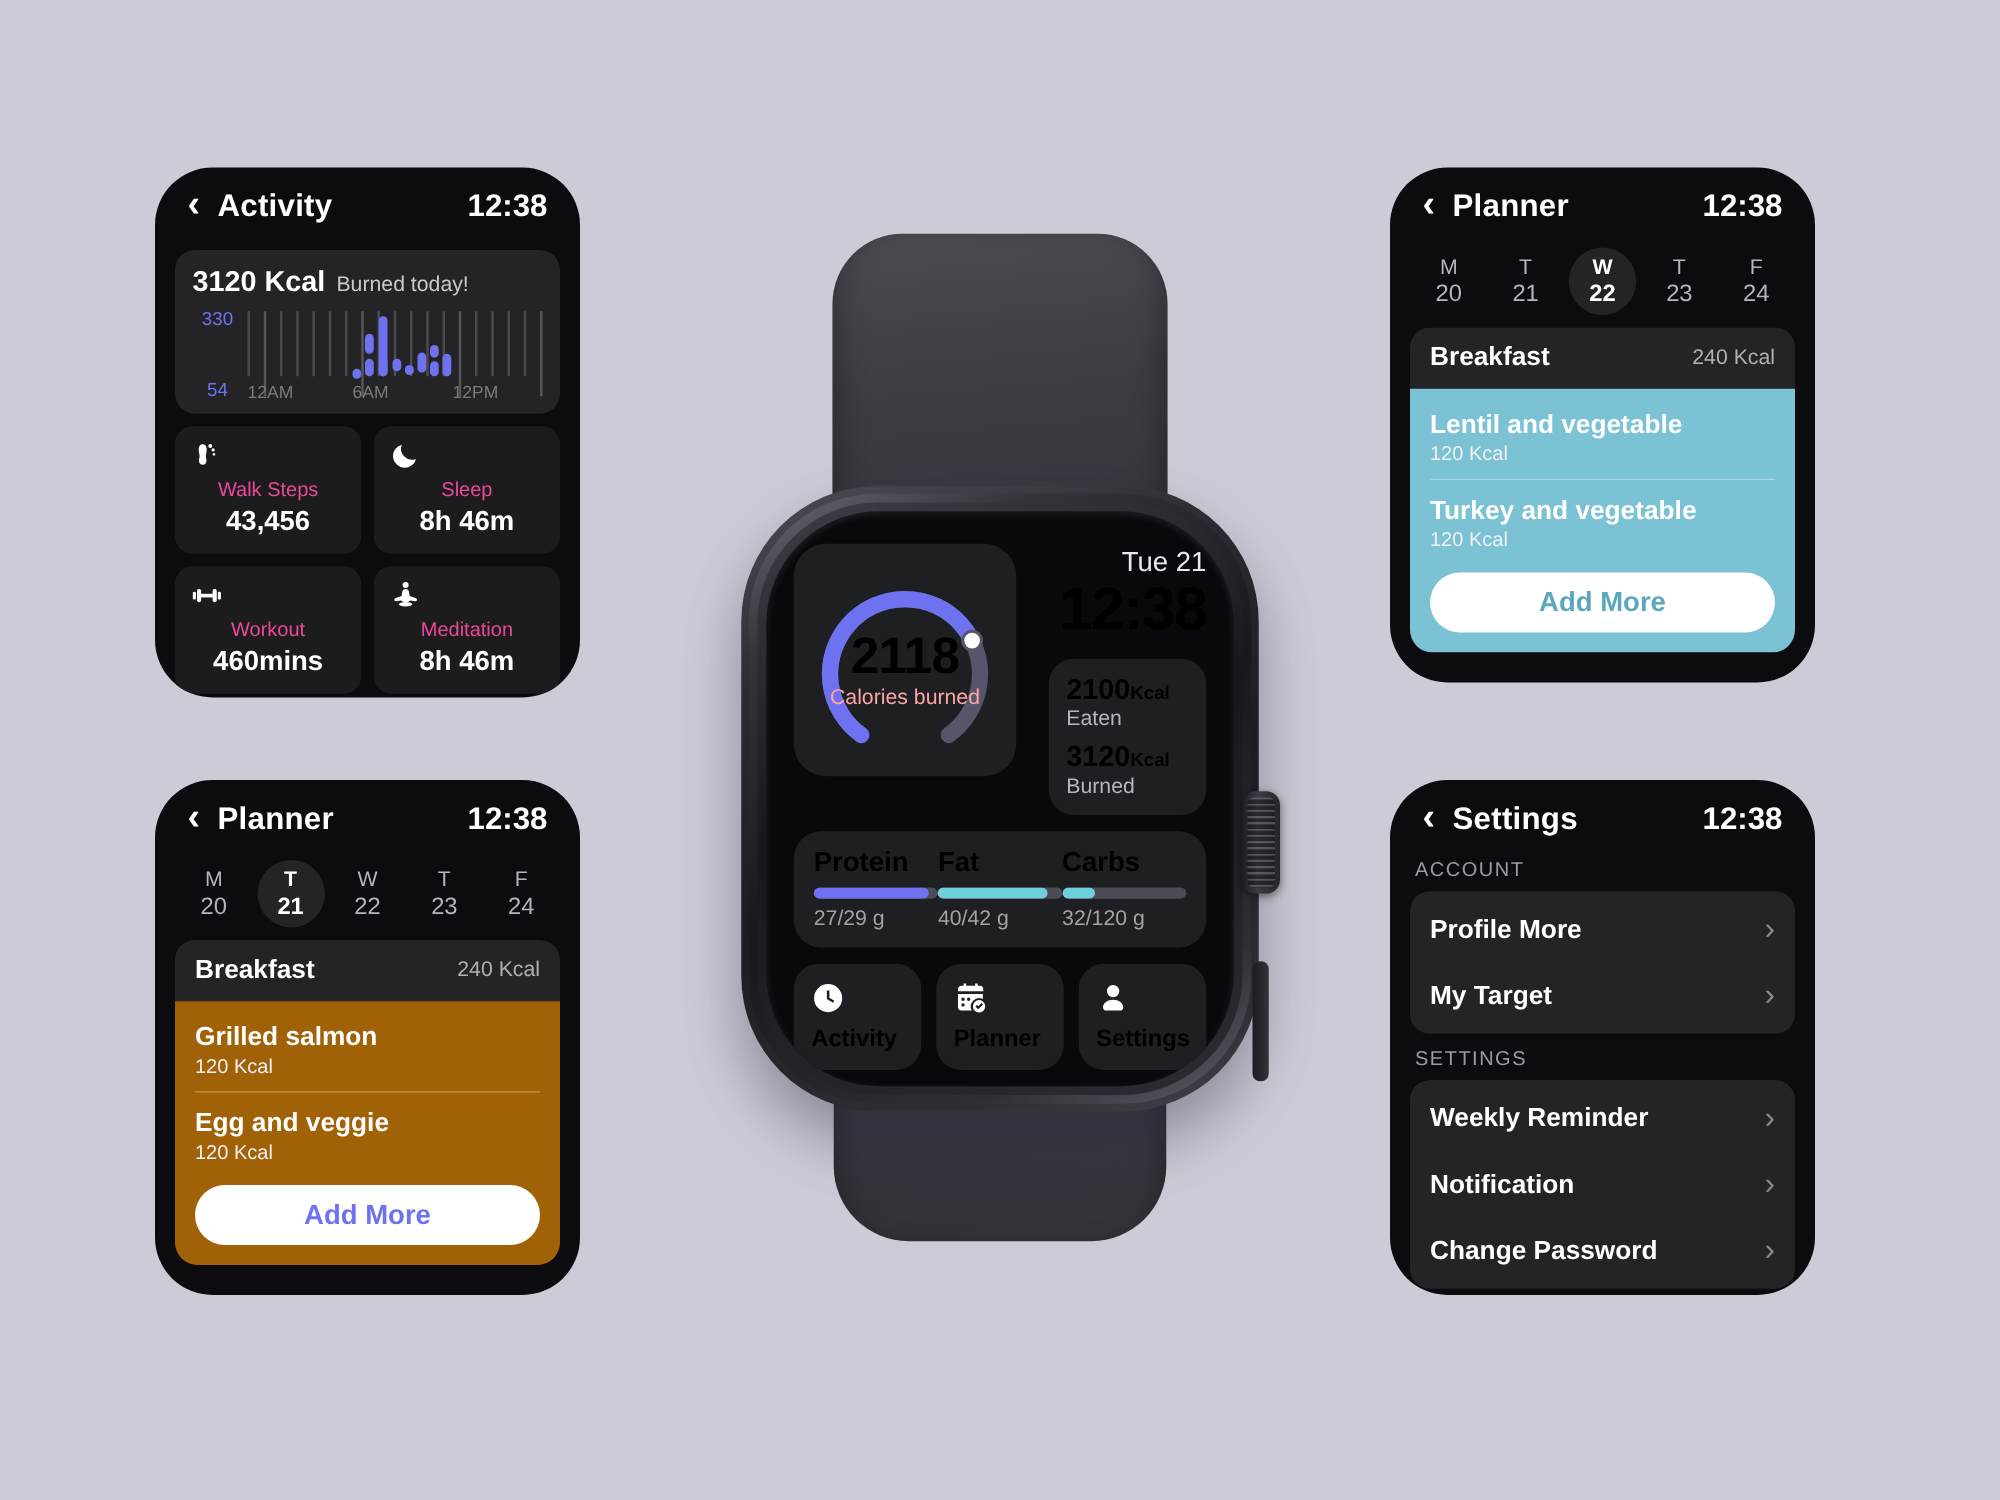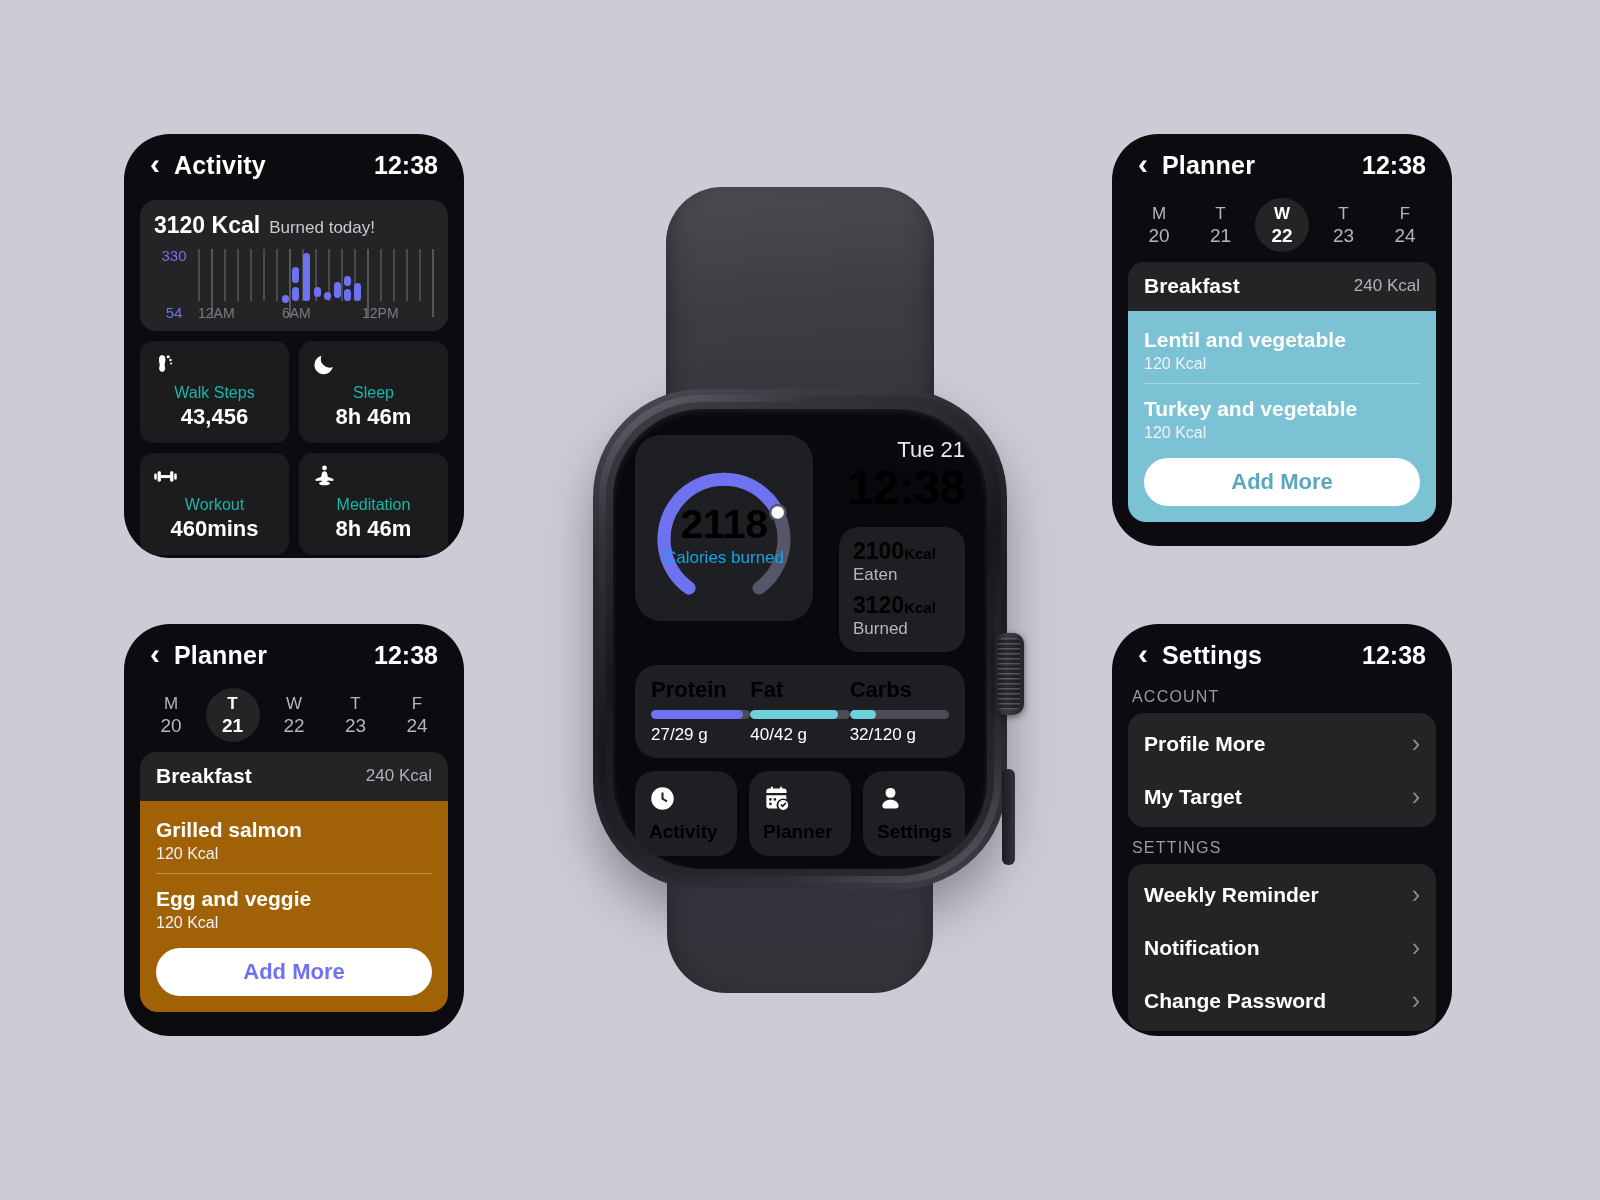--- a/index.html
+++ b/index.html
@@ -67,21 +67,21 @@
   .stat-grid {
     display: grid; grid-template-columns: 1fr 1fr;
     gap: 10px; margin-top: 10px;
   }
   .stat {
     background: #1c1c1f; border-radius: 14px;
     padding: 11px 13px 13px 13px; min-height: 96px;
   }
   .stat .ic { height: 26px; margin-bottom: 6px; }
   .stat .ic svg { height: 25px; width: 25px; display: block; fill: #fff; }
-  .stat .lbl { font-size: 16px; color: #14b8a6; margin-bottom: 2px; }
+  .stat .lbl { font-size: 16px; color: #ec4899; margin-bottom: 2px; }
   .stat .val { font-size: 22px; font-weight: bold; }
 
   
   .planner-body { padding: 0 16px 16px 16px; }
   .days { display: flex; justify-content: space-between; padding: 2px 4px 10px 4px; }
   .day {
     width: 54px; height: 54px; border-radius: 50%;
     display: flex; flex-direction: column;
     align-items: center; justify-content: center;
     color: #b5b5bc;
@@ -205,21 +205,21 @@
          display: flex; flex-direction: column; }
   .wui-top { display: flex; gap: 12px; }
   .gauge-card {
     width: 178px; height: 186px; background: #1e1f23;
     border-radius: 26px; position: relative;
     display: flex; flex-direction: column;
     align-items: center; justify-content: center;
   }
   .gauge-card svg { position: absolute; left: 12px; top: 12px; }
   .g-val { font-size: 41px; font-weight: bold; position: relative; top: 6px; letter-spacing: -.5px; }
-  .g-lbl { font-size: 17px; color: #0ea5e9; position: relative; top: 6px; }
+  .g-lbl { font-size: 17px; color: #fca5a5; position: relative; top: 6px; }
   .wui-right { flex: 1; display: flex; flex-direction: column; align-items: flex-end; }
   .w-date { font-size: 22px; color: #e9e9f0; margin-top: 2px; }
   .w-time { font-size: 48px; font-weight: bold; line-height: 1.05; letter-spacing: -1px; }
   .kcal-card {
     background: #1e1f23; border-radius: 20px;
     padding: 11px 14px 13px 14px; margin-top: 14px;
     width: 126px;
   }
   .kcal-card .row1 { font-size: 23px; font-weight: bold; }
   .kcal-card .row1 small { font-size: 15px; font-weight: bold; }
@@ -227,21 +227,21 @@
 
   .macro-card {
     background: #1e1f23; border-radius: 22px;
     margin-top: 13px; padding: 12px 16px 13px 16px;
     display: flex; 
   }
   .macro { flex: 1; }
   .macro .mn { font-size: 22px; font-weight: bold; margin-bottom: 7px; }
   .track { height: 9px; border-radius: 5px; background: #4b4c56; overflow: hidden; }
   .fill { height: 100%; border-radius: 5px; }
-  .macro .mv { font-size: 17px; color: #ffffff; margin-top: 6px; }
+  .macro .mv { font-size: 17px; color: #a3a3a3; margin-top: 6px; }
 
   .nav-row { display: flex; gap: 12px; margin-top: 13px; }
   .nav-item {
     flex: 1; background: #1e1f23; border-radius: 20px;
     padding: 14px 12px 13px 14px;
   }
   .nav-item svg { width: 27px; height: 27px; display: block; fill: #fff; margin-bottom: 9px; }
   .nav-item .nl { font-size: 19px; font-weight: bold; }
 </style>
 </head>

